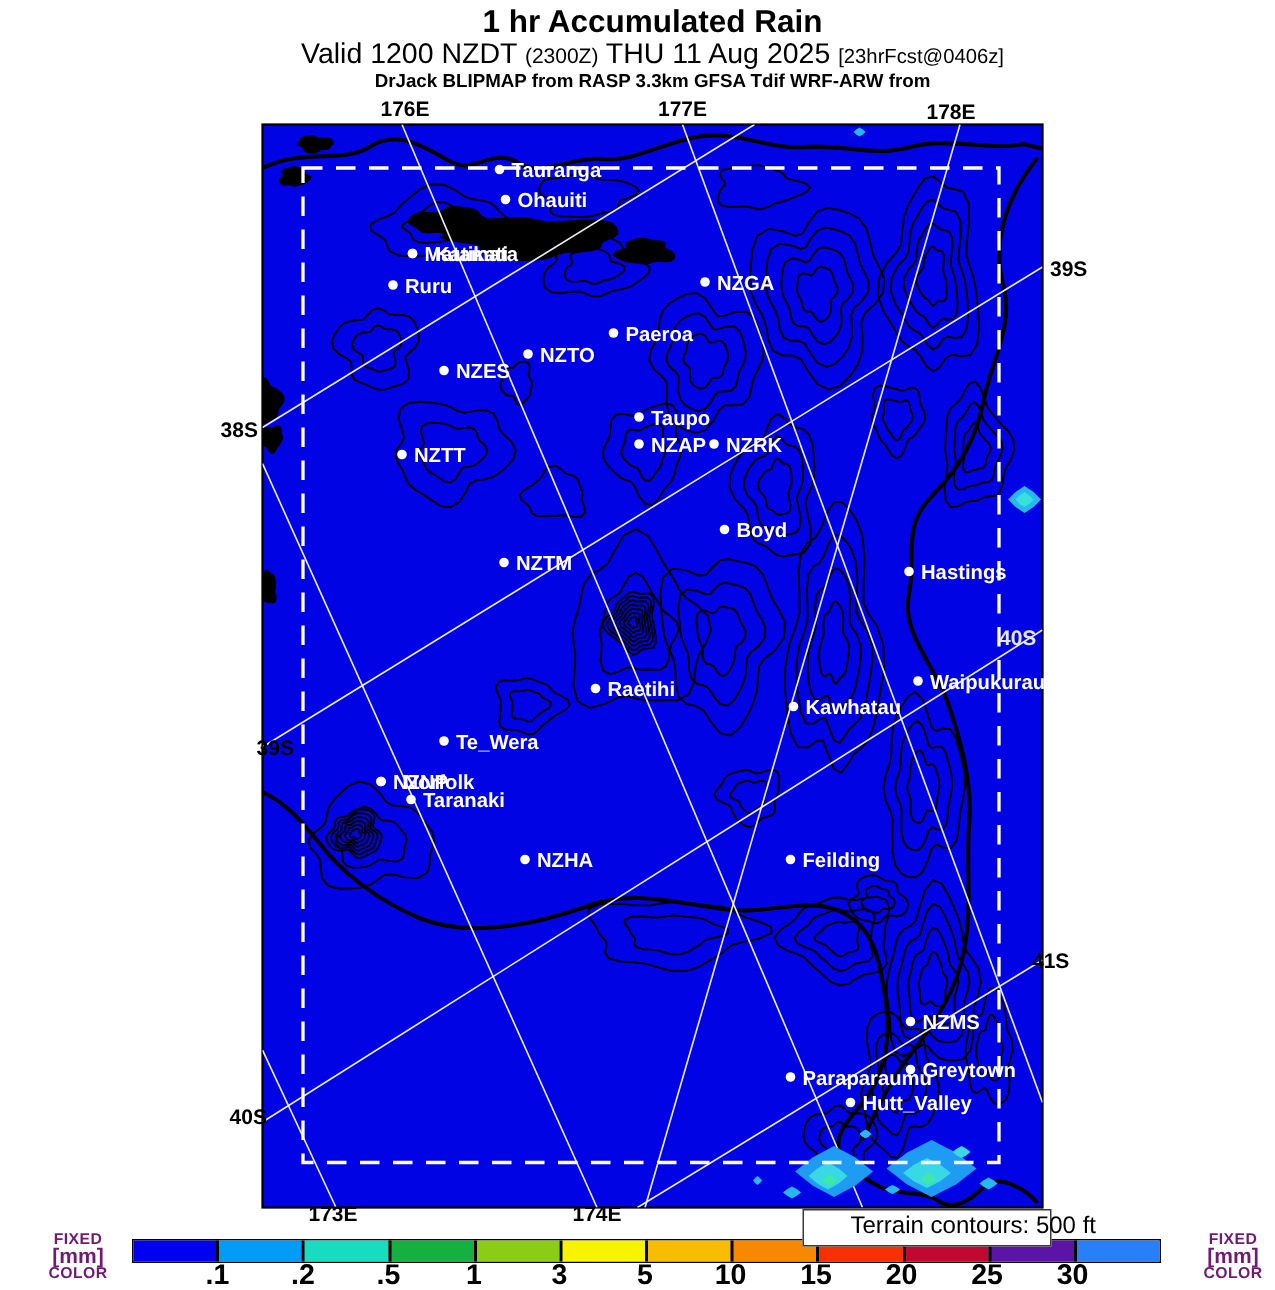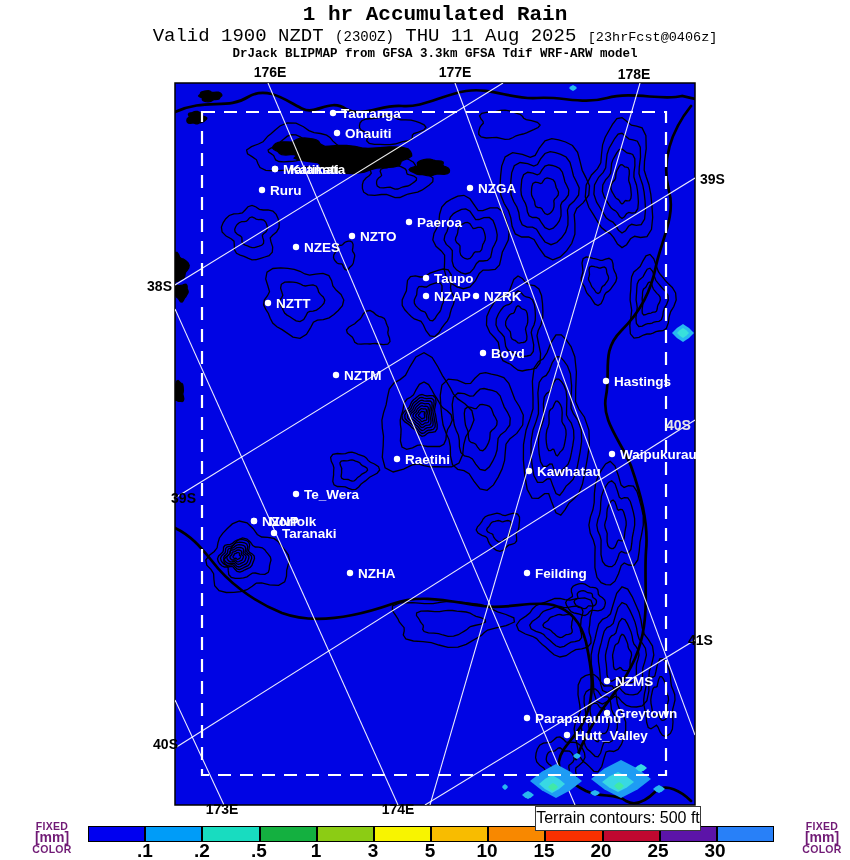--- a/index.html
+++ b/index.html
@@ -1,49 +1,49 @@
 <!DOCTYPE html>
 <html><head>
 <meta charset="utf-8">
 <style>
   html,body{margin:0;padding:0;background:#fff;width:850px;height:860px;overflow:hidden;
     font-family:"Liberation Sans",sans-serif;}
   #page{position:relative;width:850px;height:860px;}
-  .hdr{position:absolute;left:20px;top:3px;width:830px;text-align:center;color:#000;font-family:Liberation Mono, monospace;}
+  .hdr{position:absolute;left:20px;top:3px;width:830px;text-align:center;color:#000;}
   .title{font-size:21px;font-weight:bold;line-height:1.1;}
   .subtitle{font-size:19px;line-height:1.15;}
   .subtitle .sm{font-size:14px;text-align:right;}
   .subtitle .xs{font-size:13.5px;}
   .model{font-size:12.5px;font-weight:bold;line-height:1.1;}
   #mapsvg{position:absolute;left:0;top:0;}
   svg text{font-family:"Liberation Sans",sans-serif;font-weight:bold;}
   .terrainbox{position:absolute;left:535px;top:806px;width:166px;height:25px;background:#fff;
     border:1.5px solid #3a3a3a;box-sizing:border-box;text-align:center;font-size:16px;
-    line-height:21px;color:#000;z-index:6;white-space:nowrap;}
+    line-height:21px;color:#000;z-index:6;white-space:nowrap;padding-left:31px;}
   .cbar{position:absolute;left:88px;top:826px;width:684px;height:14px;display:flex;
     border:1.5px solid #000;box-sizing:content-box;z-index:4;}
   .cbar .seg{flex:1 1 0;border-left:2px solid #000;}
   .cbar .seg:first-child{border-left:none;}
   .cbar-labels{position:absolute;left:0;top:840px;width:850px;height:20px;z-index:4;}
   .cbar-labels span{position:absolute;width:80px;text-align:center;font-size:19px;
     font-weight:bold;color:#000;}
   .fixedlegend{position:absolute;width:52px;text-align:center;color:#701a75;font-weight:bold;z-index:4;}
   .fixedlegend .l1,.fixedlegend .l3{font-size:10.5px;line-height:10px;letter-spacing:.3px;}
   .fixedlegend .l2{font-size:14px;line-height:13px;}
   #legL{left:26px;top:821px;}
   #legR{left:796px;top:821px;}
 </style>
 </head>
 <body>
 <div id="page">
 
   <div class="hdr">
     <div class="title">1 hr Accumulated Rain</div>
-    <div class="subtitle"><span>Valid 1900 NZDT </span><span class="sm">(2300Z)</span><span> THU 11 Aug 2025 </span><span class="xs">[23hrFcst@0406z]</span></div>
-    <div class="model">DrJack BLIPMAP from GFSA 3.3km GFSA Tdif WRF-ARW model</div>
+    <div class="subtitle"><span>Valid 1200 NZDT </span><span class="sm">(2300Z)</span><span> THU 11 Aug 2025 </span><span class="xs">[23hrFcst@0406z]</span></div>
+    <div class="model">DrJack BLIPMAP from RASP 3.3km GFSA Tdif WRF-ARW from</div>
   </div>
 
   <svg id="mapsvg" width="850" height="860" viewBox="0 0 850 860">
       <defs>
         <clipPath id="mapclip">
           <rect x="175" y="83" width="520" height="722"></rect>
         </clipPath>
       </defs>
       <rect x="175" y="83" width="520" height="722" fill="#0004E4" stroke="#000" stroke-width="1.5"></rect>
       <g clip-path="url(#mapclip)">

